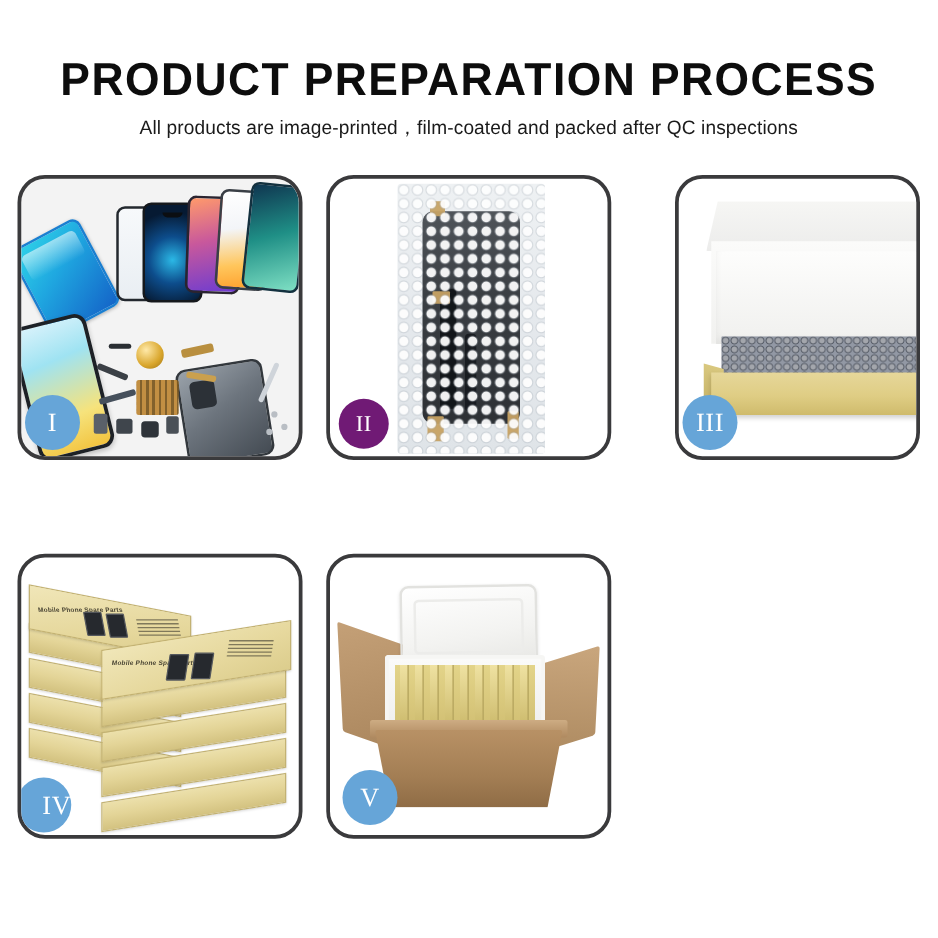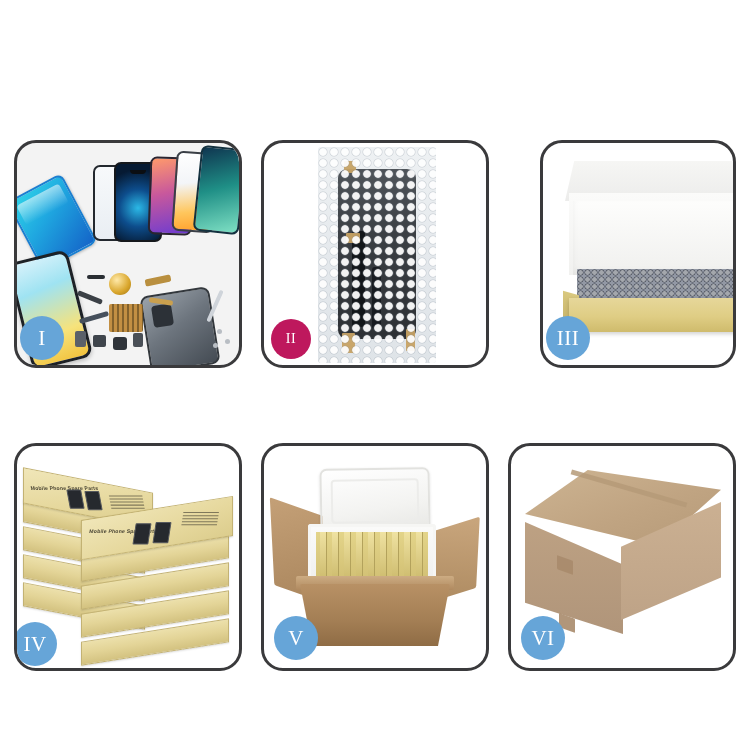--- a/index.html
+++ b/index.html
@@ -46,22 +46,22 @@
   
   .badge{
     position:absolute;left:3px;bottom:5px;
     width:44px;height:44px;border-radius:50%;
     background:#66a5d8;
     display:flex;align-items:center;justify-content:center;
     color:#ffffff;font-family:"Liberation Serif","DejaVu Serif",serif;
     font-size:21px;line-height:1;letter-spacing:.5px;
     z-index:6;
   }
-  .badge.b2{background:#be185d;left:7px;bottom:6px;width:40px;height:40px;font-size:14px;}
-  .badge.b4{left:-4px;bottom:2px;}
+  .badge.b2{background:#701a75;left:7px;bottom:6px;width:40px;height:40px;font-size:18px;}
+  .badge.b4{left:-4px;bottom:2px;justify-content:flex-end;}
   .badge.b5{left:10px;bottom:8px;}
   .badge.b6{left:10px;bottom:8px;}
 
   
   .p1{background:#f3f3f3;}
   .ph{position:absolute;border-radius:7px;}
   .ph-a{ 
     left:4px;top:40px;width:58px;height:74px;
     background:linear-gradient(150deg,#2fd4e8 0%,#1fa7e0 42%,#1464c8 100%);
     transform:rotate(-28deg);box-shadow:0 1px 3px rgba(0,0,0,.28);
@@ -294,20 +294,24 @@
   }
   .c6-tape{position:absolute;background:#a98b6b;opacity:.9;border-radius:1px;}
   .c6-t1{left:46px;top:112px;width:16px;height:14px;transform:skewY(20deg);}
   .c6-t2{left:48px;top:170px;width:16px;height:14px;transform:skewY(20deg);}
 </style>
 </head>
 <body>
 
 <div id="page">
 
+  <div class="header">
+    <h1 class="title">PRODUCT PREPARATION PROCESS</h1>
+    <p class="subtitle">All products are image-printed，film-coated and packed after QC inspections</p>
+  </div>
 
   <div class="grid">
 
     <div class="panel p1">
       <div class="photo">
         <div class="ph ph-a"></div>
         <div class="ph ph-b"></div>
         <div class="ph ph-c"></div>
         <div class="ph ph-d"></div>
         <div class="ph ph-e"></div>
@@ -434,28 +438,15 @@
             <i style="left:100px;"></i>
         </div>
         <div class="c5-rim"></div>
         <div class="c5-body"></div>
       </div>
       <div class="badge b5">
         <span>V</span>
       </div>
     </div>
 
-    <div class="panel p6">
-      <div class="photo">
-        <div class="c6-top"></div>
-        <div class="c6-seam"></div>
-        <div class="c6-left"></div>
-        <div class="c6-right"></div>
-        <div class="c6-tape c6-t1"></div>
-        <div class="c6-tape c6-t2"></div>
-      </div>
-      <div class="badge b6">
-        <span>VI</span>
-      </div>
-    </div>
 
   </div>
 </div>
 
 </body></html>

